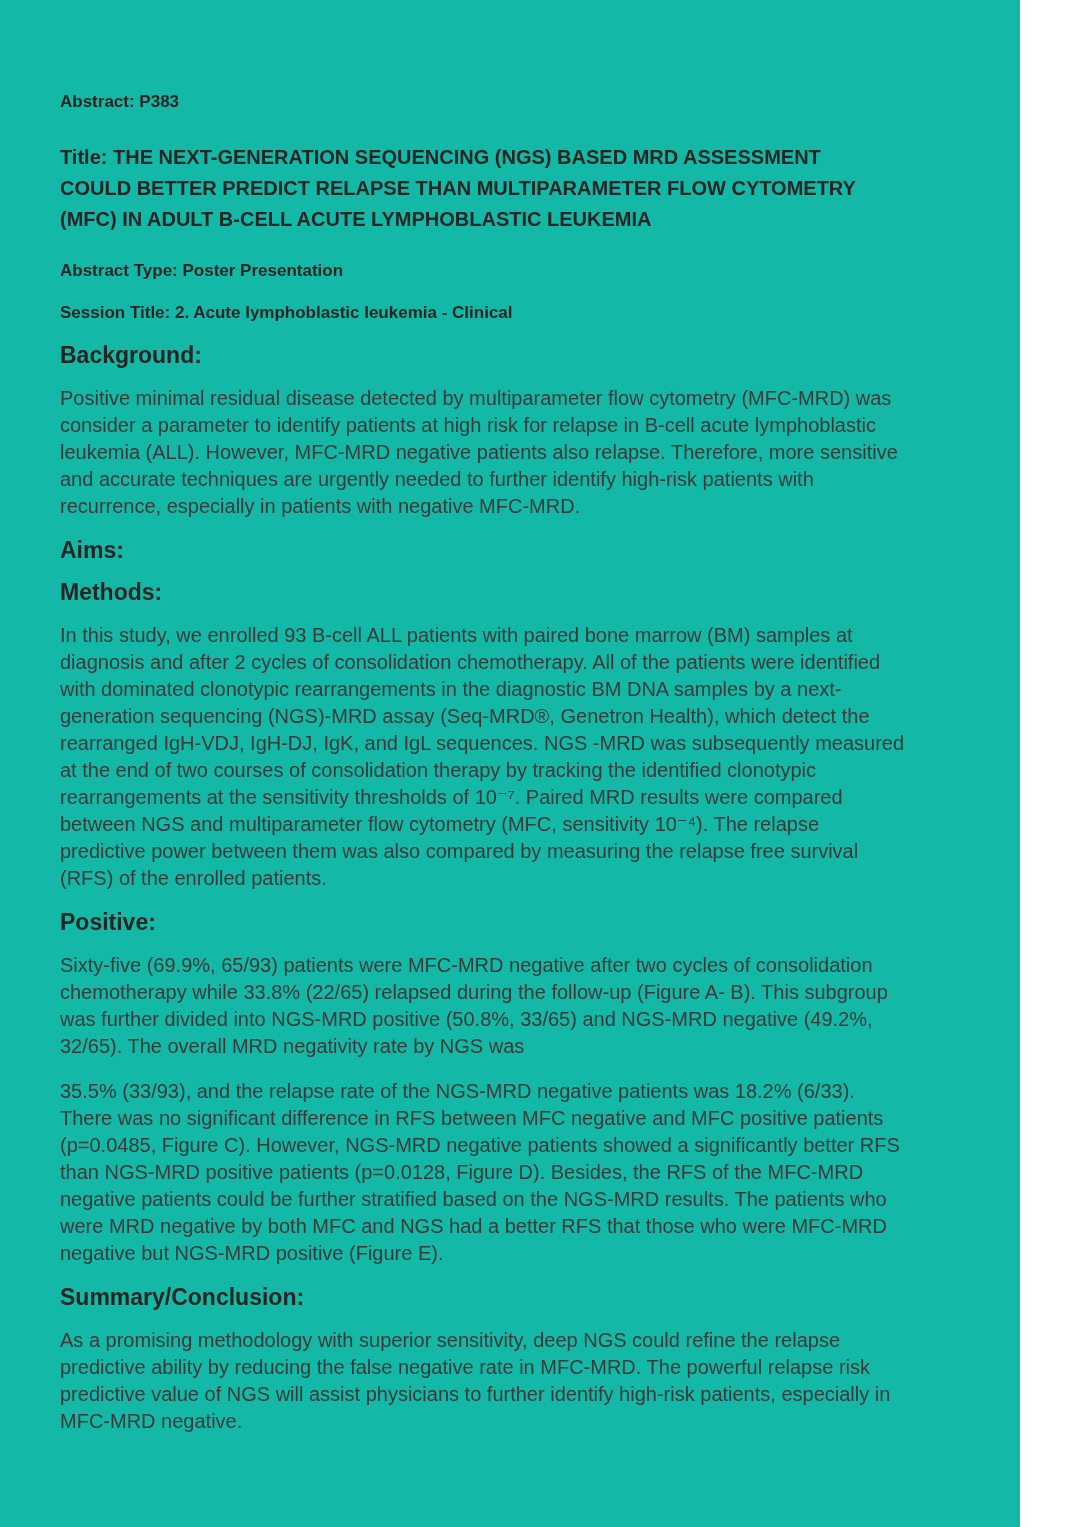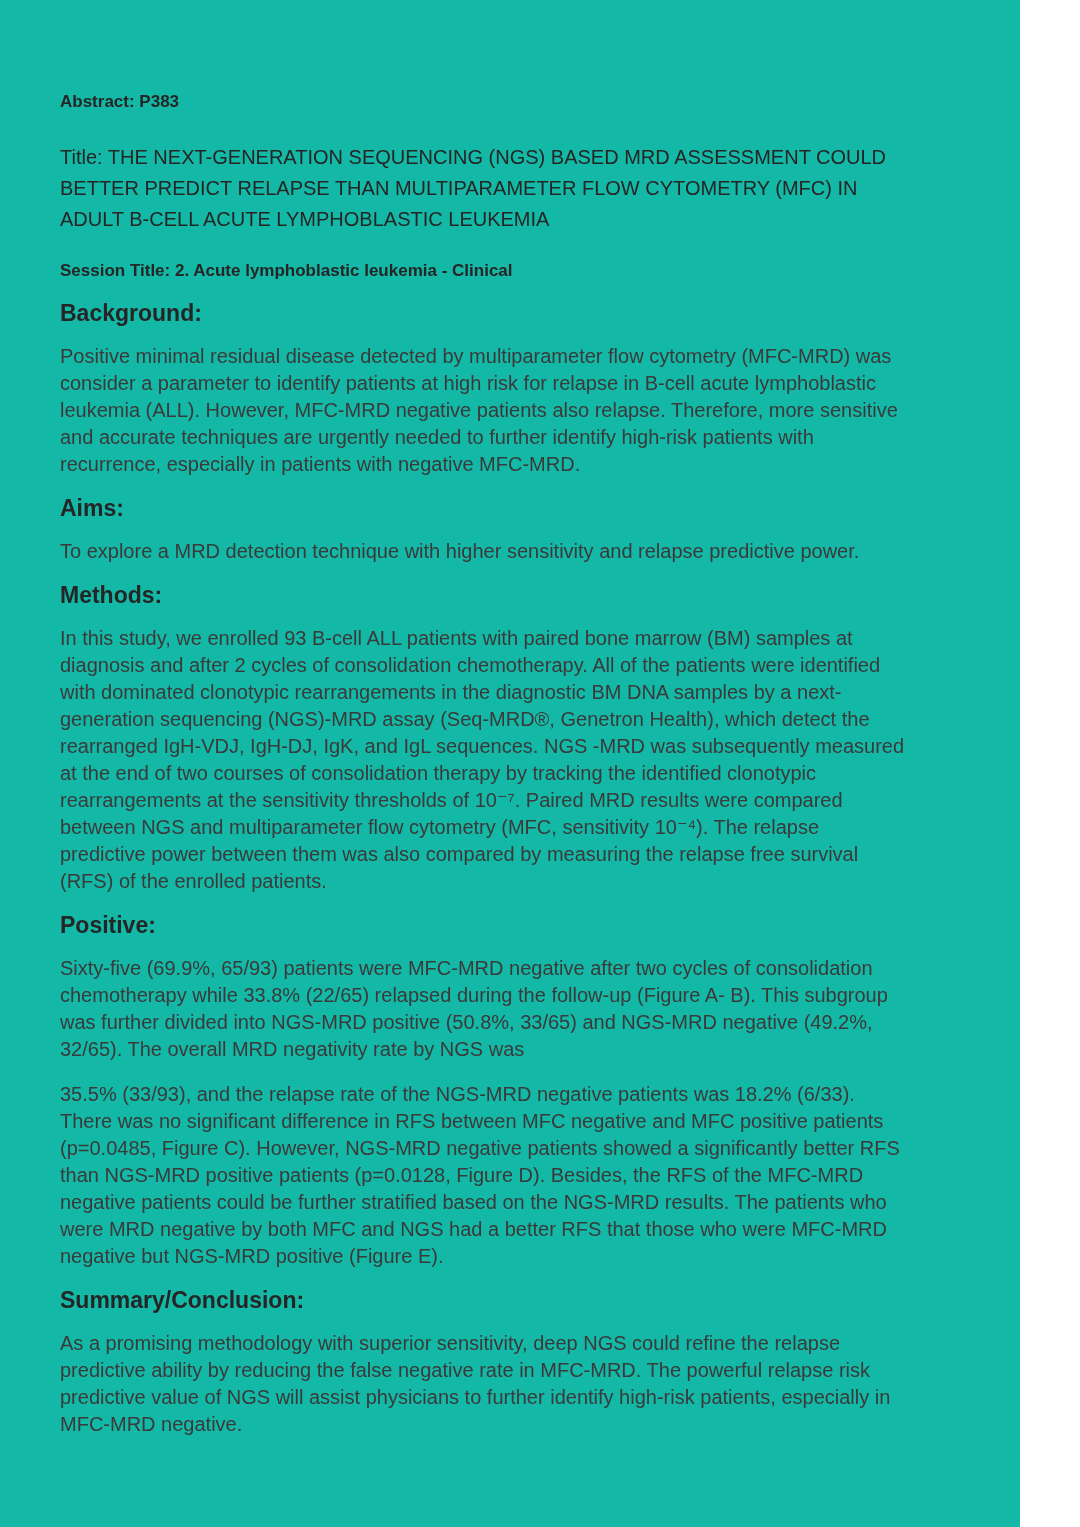--- a/index.html
+++ b/index.html
@@ -19,21 +19,21 @@
   }
   .abstract-id {
     font-size: 17px;
     font-weight: bold;
     color: #252525;
     line-height: 24px;
     margin-bottom: 28px;
   }
   .doc-title {
     font-size: 20px;
-    font-weight: normal;
+    font-weight: bold;
     color: #252525;
     line-height: 31px;
     margin-bottom: 24px;
     max-width: 830px;
   }
   .meta-line {
     font-size: 17px;
     font-weight: bold;
     color: #252525;
     line-height: 24px;
@@ -60,31 +60,31 @@
 </style>
 </head>
 <body>
 
 <div class="page">
 
   <div class="abstract-id">Abstract: P383</div>
 
   <div class="doc-title">Title: THE NEXT-GENERATION SEQUENCING (NGS) BASED MRD ASSESSMENT COULD BETTER PREDICT RELAPSE THAN MULTIPARAMETER FLOW CYTOMETRY (MFC) IN ADULT B-CELL ACUTE LYMPHOBLASTIC LEUKEMIA</div>
 
+  <div class="meta-line">Abstract Type: Poster Presentation</div>
 
   <div class="meta-line">Session Title: 2. Acute lymphoblastic leukemia - Clinical</div>
 
   <div>
     <div class="section-heading">Background:</div>
     <p class="body-para">Positive minimal residual disease detected by multiparameter flow cytometry (MFC-MRD) was consider a parameter to identify patients at high risk for relapse in B-cell acute lymphoblastic leukemia (ALL). However, MFC-MRD negative patients also relapse. Therefore, more sensitive and accurate techniques are urgently needed to further identify high-risk patients with recurrence, especially in patients with negative MFC-MRD.</p>
   </div>
 
   <div>
     <div class="section-heading">Aims:</div>
-    <p class="body-para">To explore a MRD detection technique with higher sensitivity and relapse predictive power.</p>
   </div>
 
   <div>
     <div class="section-heading">Methods:</div>
     <p class="body-para">In this study, we enrolled 93 B-cell ALL patients with paired bone marrow (BM) samples at diagnosis and after 2 cycles of consolidation chemotherapy. All of the patients were identified with dominated clonotypic rearrangements in the diagnostic BM DNA samples by a next-generation sequencing (NGS)-MRD assay (Seq-MRD®, Genetron Health), which detect the rearranged IgH-VDJ, IgH-DJ, IgK, and IgL sequences. NGS -MRD was subsequently measured at the end of two courses of consolidation therapy by tracking the identified clonotypic rearrangements at the sensitivity thresholds of 10⁻⁷. Paired MRD results were compared between NGS and multiparameter flow cytometry (MFC, sensitivity 10⁻⁴). The relapse predictive power between them was also compared by measuring the relapse free survival (RFS) of the enrolled patients.</p>
   </div>
 
   <div>
     <div class="section-heading">Positive:</div>
     <p class="body-para">Sixty-five (69.9%, 65/93) patients were MFC-MRD negative after two cycles of consolidation chemotherapy while 33.8% (22/65) relapsed during the follow-up (Figure A- B). This subgroup was further divided into NGS-MRD positive (50.8%, 33/65) and NGS-MRD negative (49.2%, 32/65). The overall MRD negativity rate by NGS was</p>

